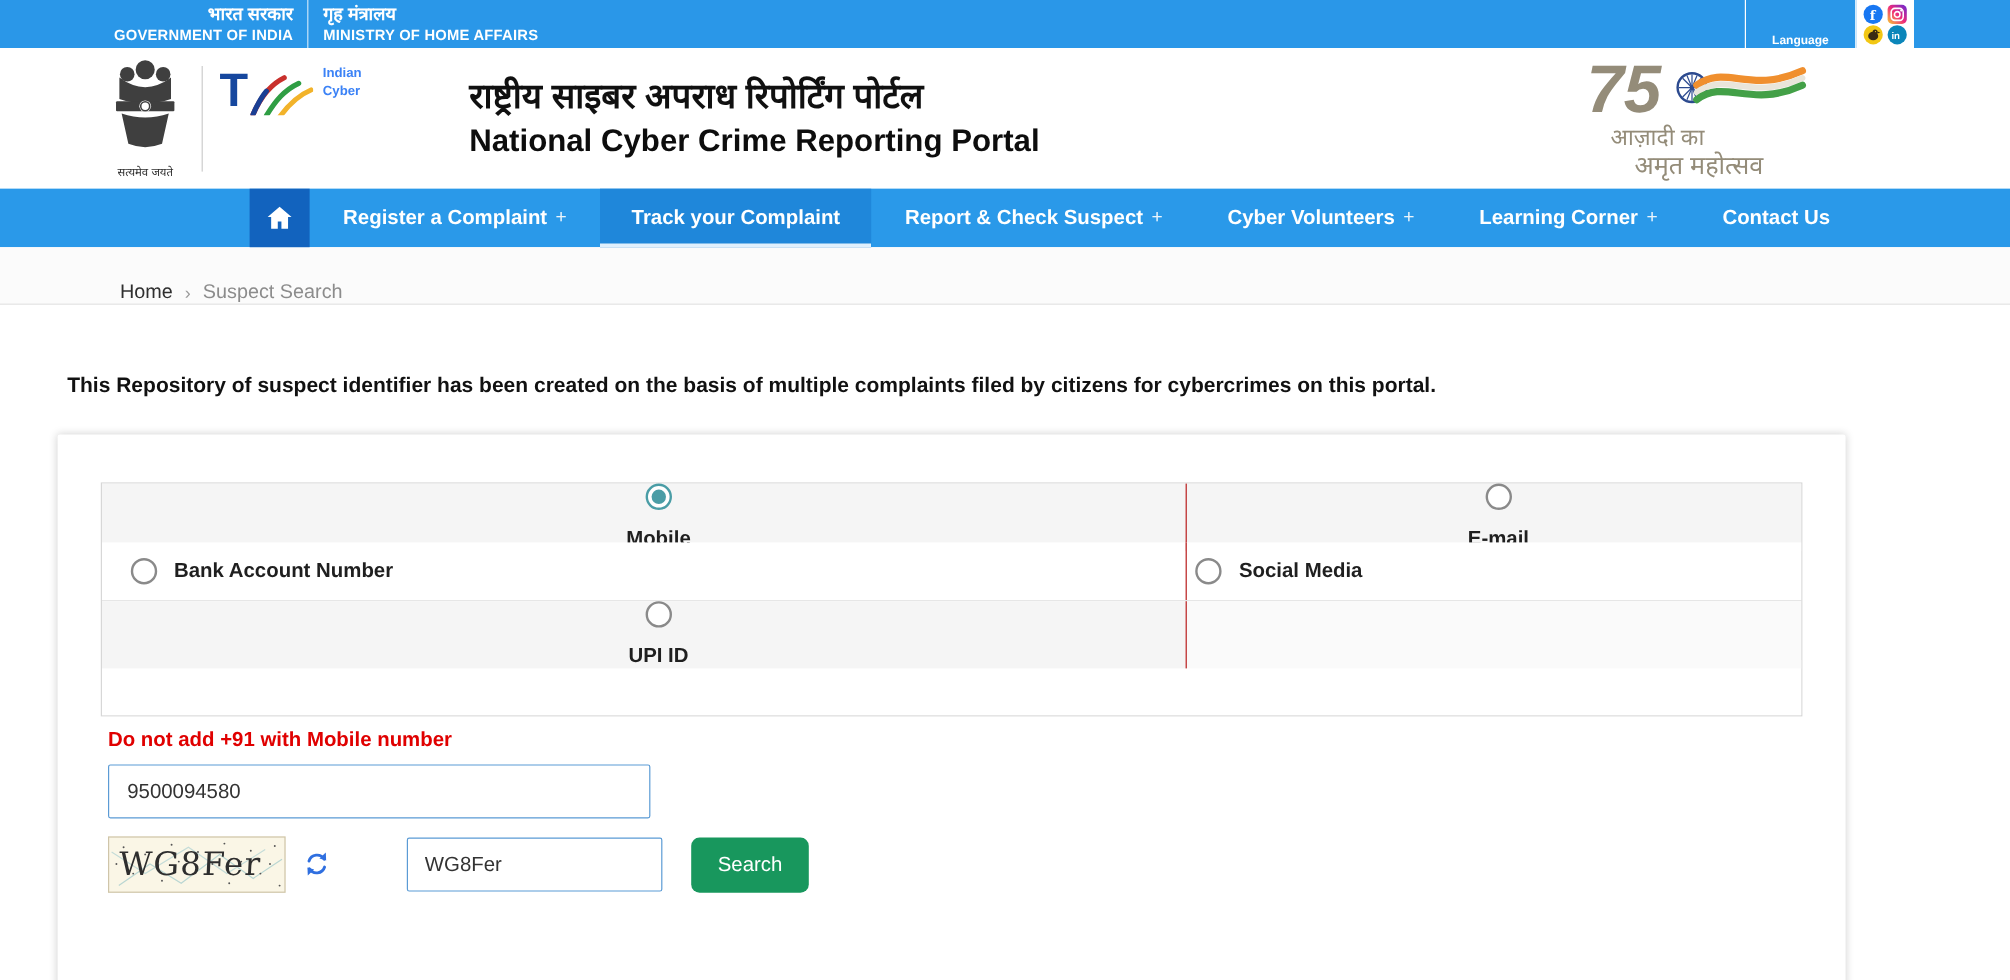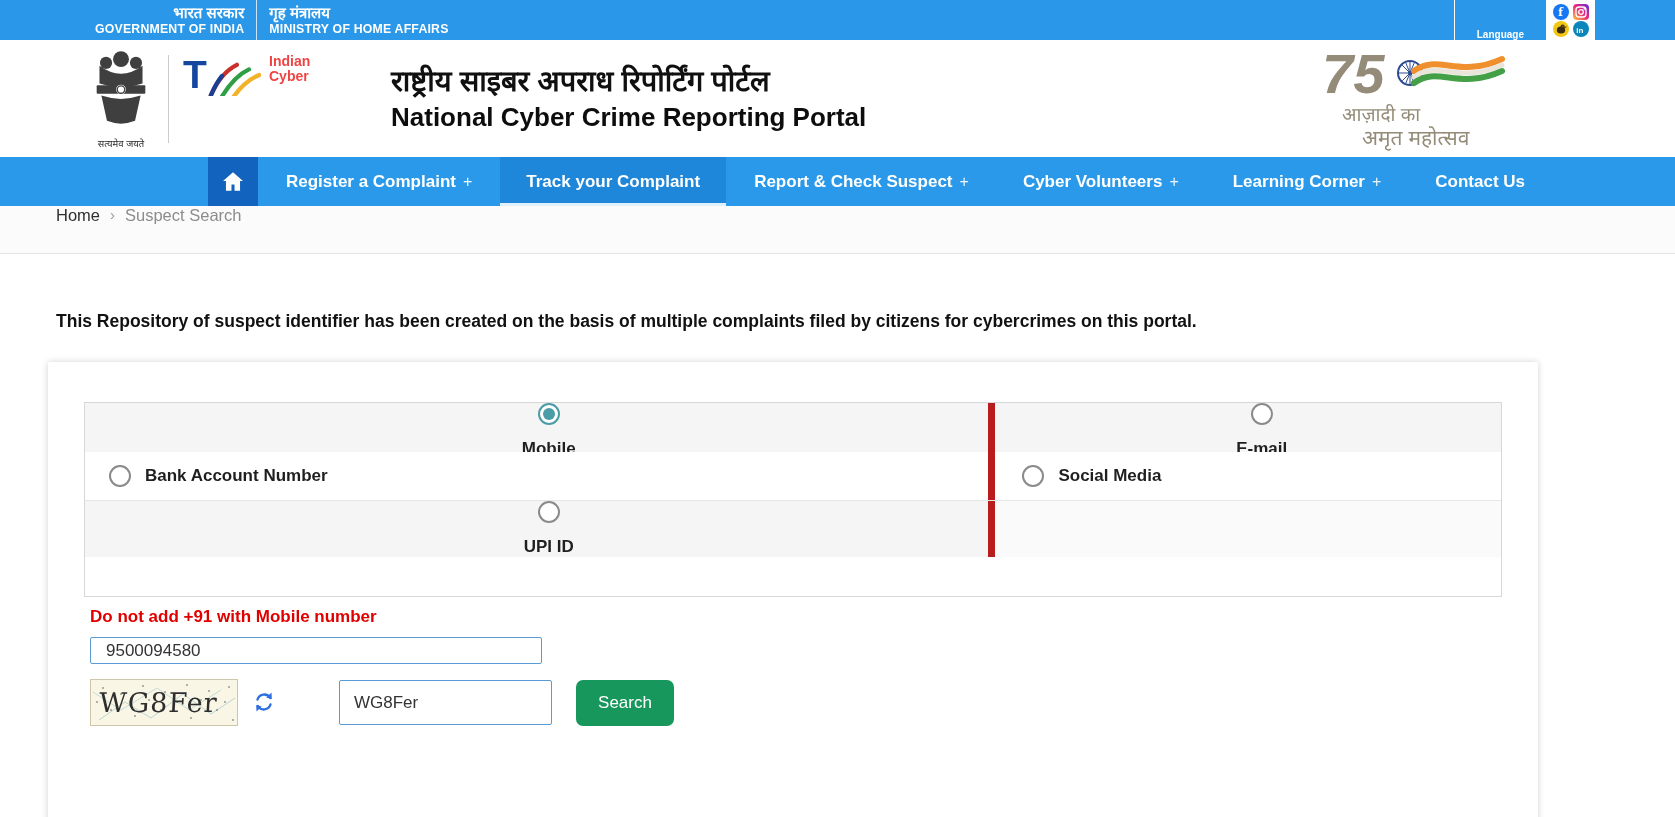--- a/index.html
+++ b/index.html
@@ -19,21 +19,21 @@
   .social-box { width:48px; background:#fff; display:grid; grid-template-columns:1fr 1fr; grid-template-rows:1fr 1fr; place-items:center; padding:3px 4px; }
   .tb-rightpad { width:80px; }
   .sicon { width:16px; height:16px; border-radius:50%; display:grid; place-items:center; cursor:pointer; }
 
   
   .header { height:117px; background:#fff; display:flex; align-items:center; position:relative; }
   .emblem-wrap { margin-left:88px; width:66px; text-align:center; }
   .emblem-caption { font-size:9.5px; color:#2e2e2e; font-weight:400; margin-top:1px; }
   .hdr-divider { width:1px; height:88px; background:#ccc; margin:0 14px; }
   .i4c { align-self:flex-start; margin-top:12px; display:flex; gap:8px; height:44px; overflow:hidden; width:150px; }
-  .i4c-text { font-size:14px; font-weight:700; color:#ef4444; line-height:15px; margin-top:2px; }
+  .i4c-text { font-size:11px; font-weight:700; color:#3b82f6; line-height:15px; margin-top:2px; }
   .titles { margin-left:58px; }
   .title-hi { font-size:29px; font-weight:600; color:#101010; line-height:1.2; }
   .title-en { font-size:26px; font-weight:800; color:#0d0d0d; line-height:1.25; margin-top:2px; }
   .hdr-spacer { flex:1; }
   .azadi { position:relative; width:195px; height:104px; margin-right:168px; color:#948c79; }
   .azadi-75 { position:absolute; left:10px; top:-6px; font-size:56px; font-weight:700; font-style:italic; color:#948c79; }
   .azadi-chakra { position:absolute; left:84px; top:12px; }
   .azadi-ribbon { position:absolute; left:98px; top:2px; }
   .azadi-l1 { position:absolute; left:30px; top:54px; font-size:19px; }
   .azadi-l2 { position:absolute; left:50px; top:76px; font-size:21px; font-weight:400; }
@@ -41,45 +41,45 @@
   
   .nav { height:49px; background:#2a99e9; display:flex; align-items:stretch; padding-left:84px;justify-content:center; }
   .home-btn { width:50px; background:#1263be; display:grid; place-items:center; cursor:pointer; }
   .nav-item { display:flex; align-items:center; gap:7px; padding:0 26px; margin-left:2px;
               color:#fff; font-weight:700; font-size:17px; cursor:pointer; white-space:nowrap; }
   .nav-item.active { background:#1f87da; box-shadow:inset 0 -3px 0 rgba(235,245,255,.95); }
   .nav-plus { font-weight:400; font-size:16px; opacity:.9; }
 
   
   .breadcrumb { height:48px; background:#fbfbfb; border-bottom:1px solid #e4e4e4;
-                display:flex; align-items:flex-start; padding-left:56px; gap:10px; font-size:16.5px; }
+                display:flex; align-items:flex-end; padding-left:100px; gap:10px; font-size:16.5px; }
   .bc-home { color:#2f2f2f; cursor:pointer; }
   .bc-sep { color:#9a9a9a; font-size:15px; }
   .bc-current { color:#8c8c8c; }
 
   
   .intro { margin:57px 0 0 56px; font-weight:700; font-size:17.5px; color:#111; max-width:1450px; }
   .card { margin:30px 0 0 48px; width:1490px; background:#fff; border-radius:2px;
           box-shadow:0 0 7px rgba(0,0,0,.18); padding:40px 36px 130px; }
   .opt-table { border:1px solid #d7d7d7; }
   .opt-row { display:grid; grid-template-columns:63.8% 36.2%; height:49px; border-bottom:1px solid #e6e6e6; }
   .opt-cell { display:flex; align-items:center; padding-left:24px; gap:14px; cursor:pointer; }
-  .opt-cell.right { border-left:7px solid #b91c1c; padding-left:27px; }
+  .opt-cell.right { border-left:1px solid #b91c1c; padding-left:7px; }
   .row-odd .opt-cell { background:#f5f5f5;flex-direction:column; }
   .row-even .opt-cell { background:#ffffff; }
   .row-odd .opt-cell.lighter { background:#fafafa; cursor:default; }
   .opt-filler { height:46px; background:#fff; }
   .radio { width:22px; height:22px; border-radius:50%; border:2px solid #8a8a8a; background:#fff;
            display:grid; place-items:center; flex:none; }
   .radio.checked { border-color:#4a9da6; }
   .radio.checked::after { content:""; width:12px; height:12px; border-radius:50%; background:#4a9da6; }
   .opt-label { font-size:17px; font-weight:600; color:#1f1f1f; }
 
   .warning { margin:10px 0 0 6px; color:#e00000; font-weight:700; font-size:17px; }
-  .mobile-input { display:block; margin:10px 0 0 6px; width:452px; height:27px; border:1px solid #5b9bd5;
+  .mobile-input { display:block; margin:10px 0 0 6px; width:452px; height:45px; border:1px solid #5b9bd5;
                   border-radius:2px; font-size:17px; padding:0 15px; color:#333; outline:none;
                   font-family:"Liberation Sans",sans-serif; }
   .captcha-row { margin:15px 0 0 6px; display:flex; align-items:center; }
   .captcha-img { position:relative; width:148px; height:47px; background:#faf6e6; border:1px solid #cfc5a9;
                  display:flex; align-items:center; padding-left:8px; overflow:hidden; }
   .captcha-noise { position:absolute; inset:0; }
   .captcha-text { position:relative; font-family:"DejaVu Serif", serif; font-size:27px; color:#2e2e2e;
                   letter-spacing:1px; transform:skewX(-3deg); }
   .refresh-btn { margin-left:13px; width:26px; height:26px; background:none; border:none; cursor:pointer; padding:0; }
   .captcha-input { margin-left:62px; width:213px; height:45px; border:1px solid #5b9bd5; border-radius:2px;

